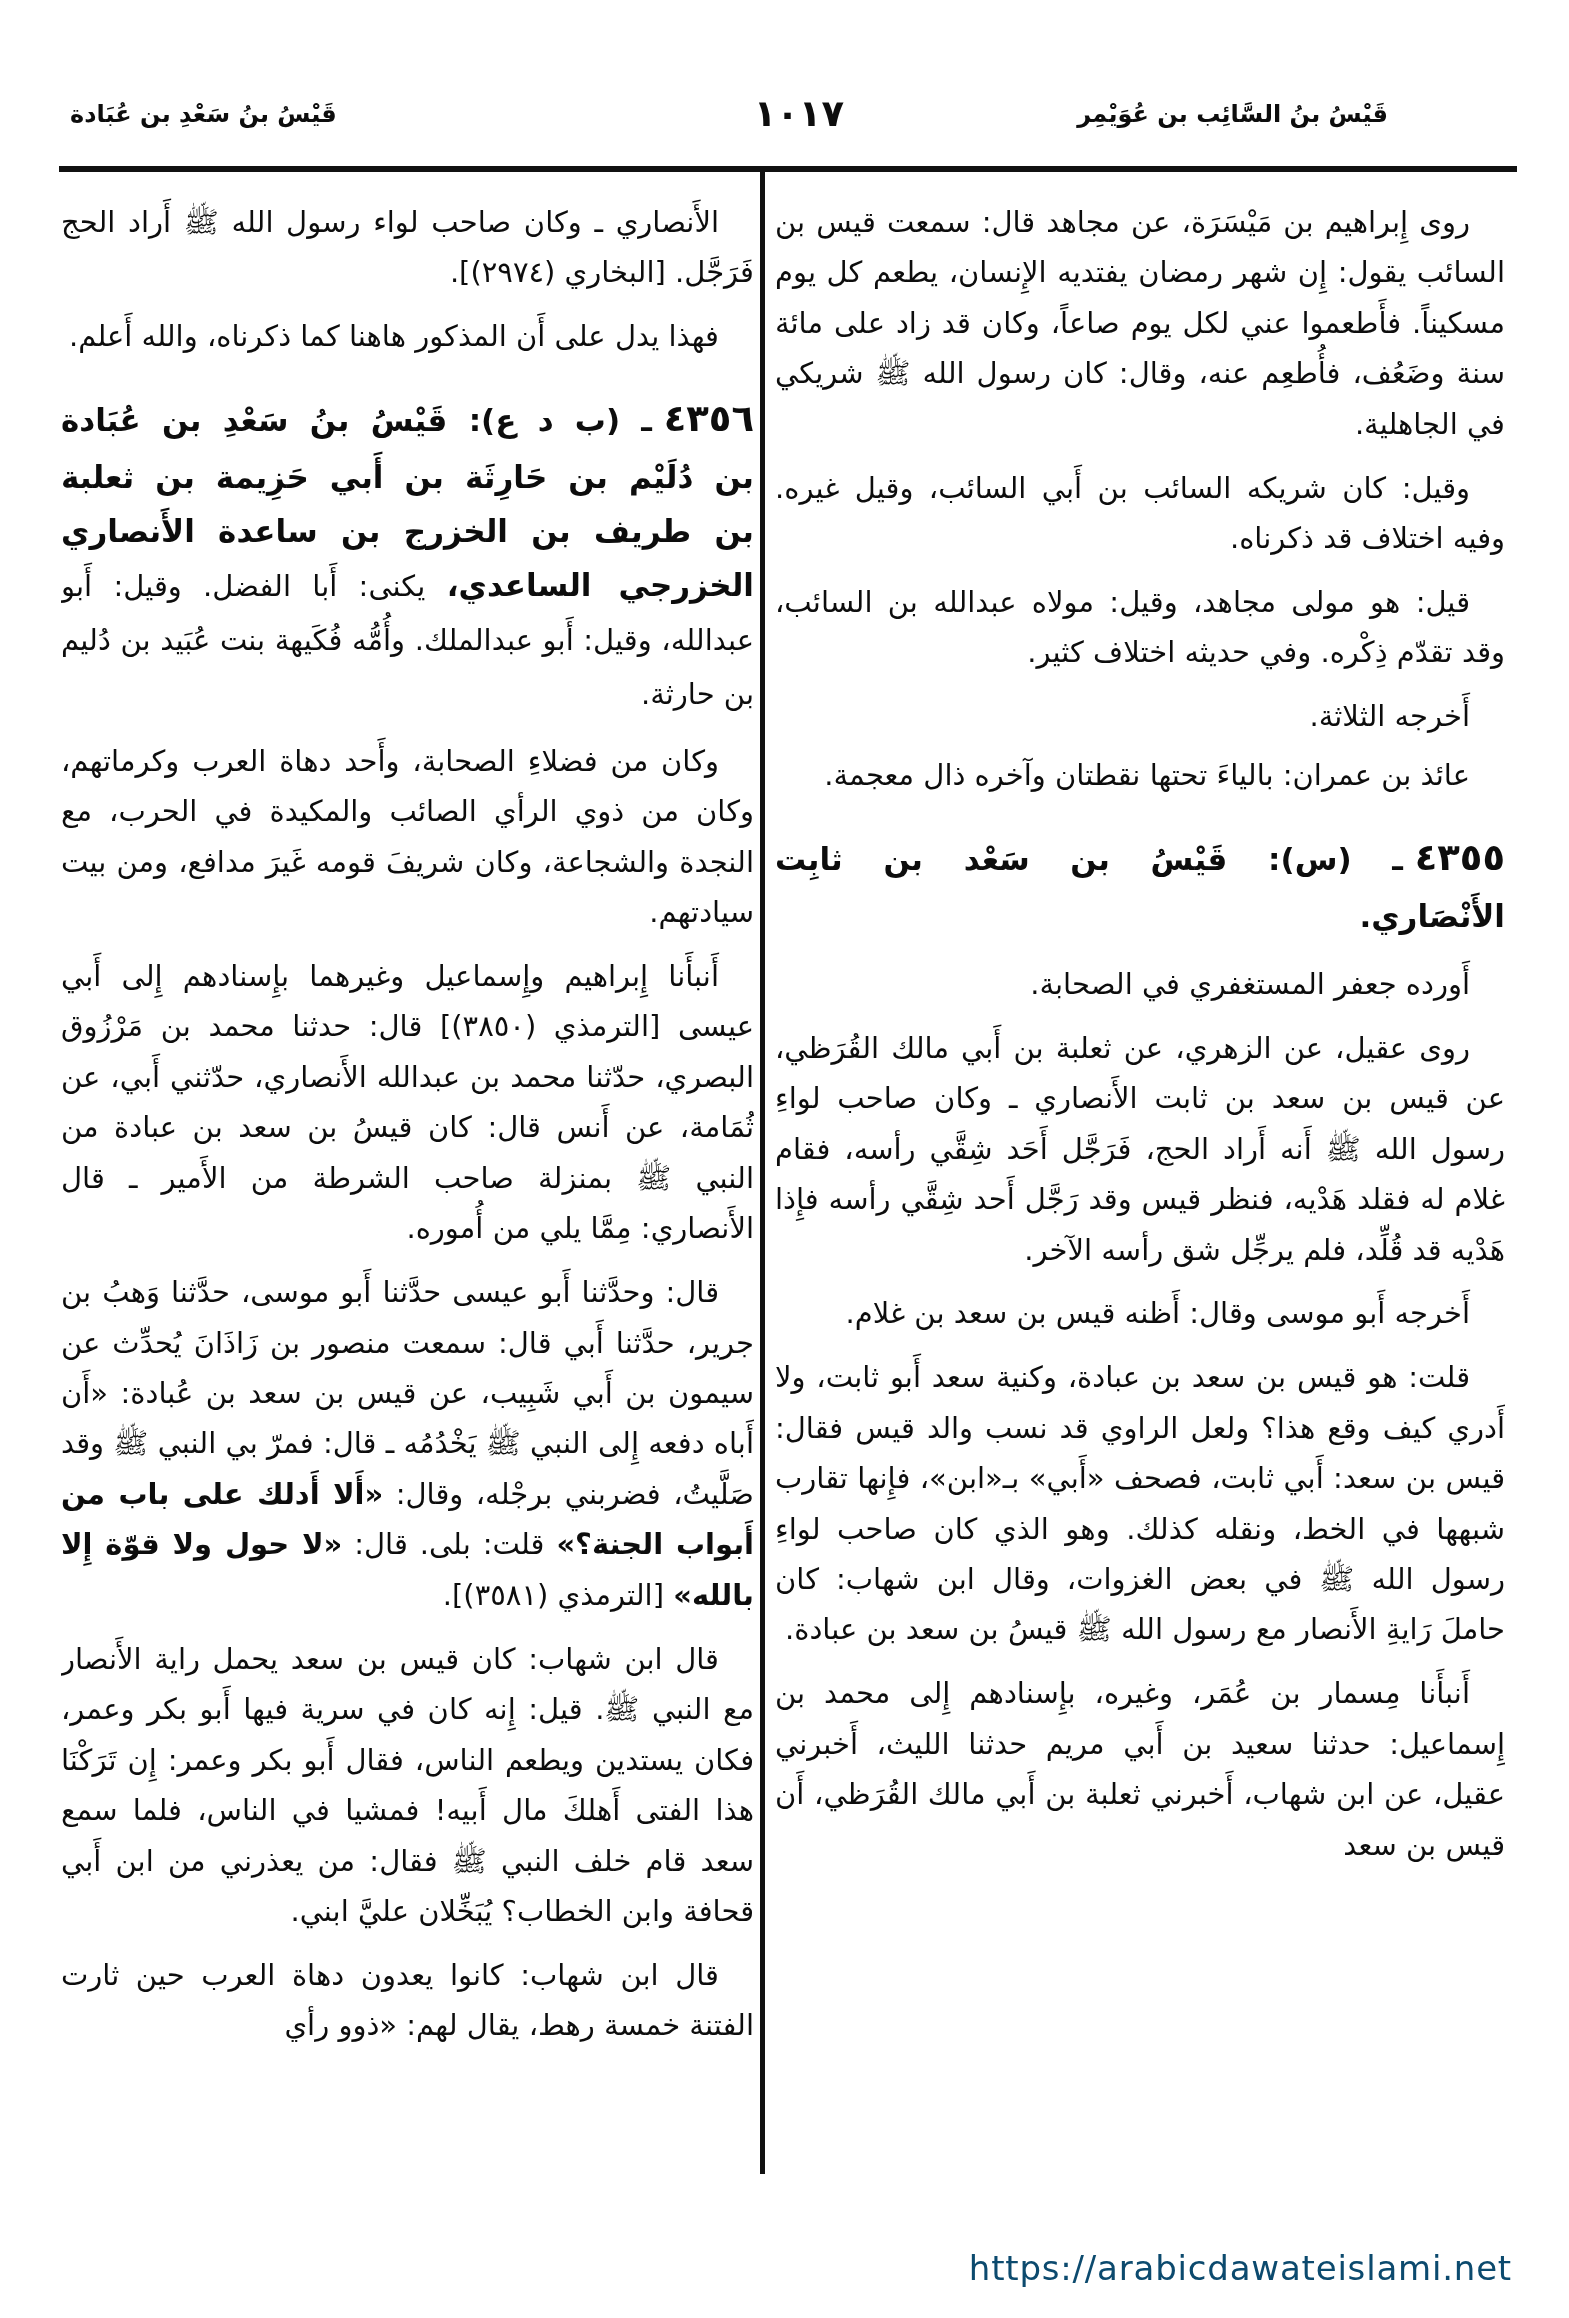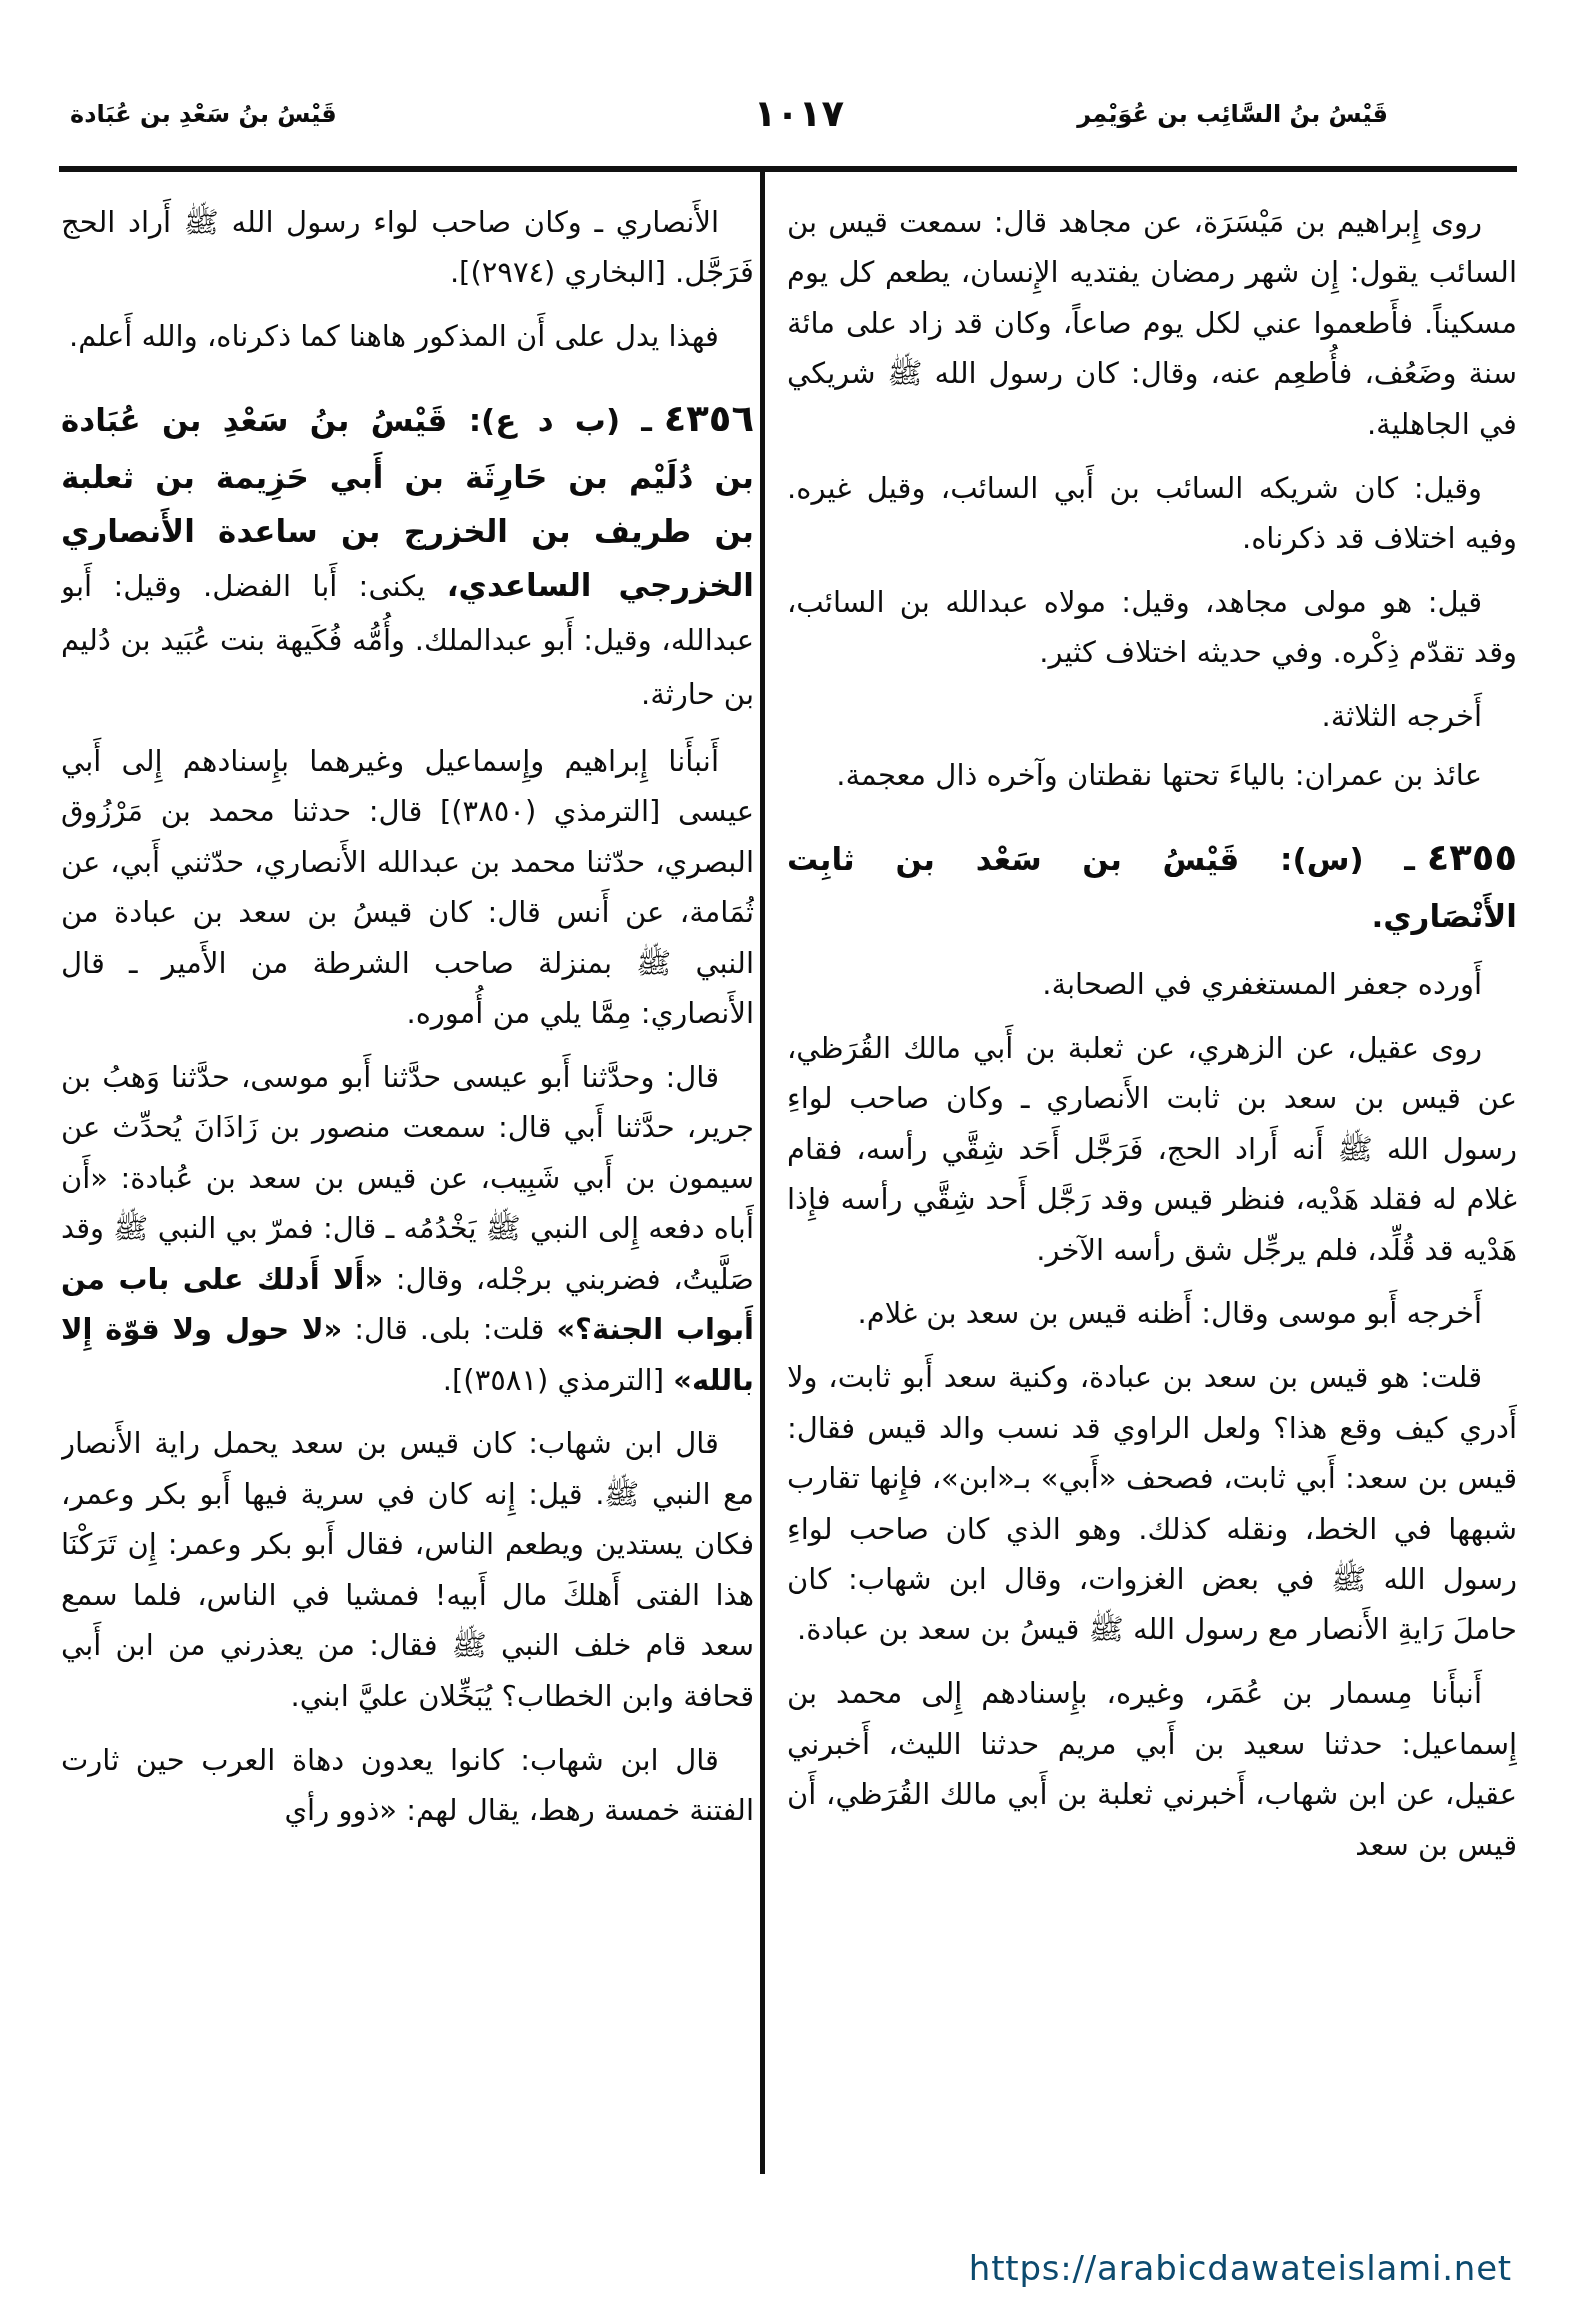--- a/index.html
+++ b/index.html
@@ -37,21 +37,21 @@
     position:absolute;top:170px;left:761px;width:5px;height:2004px;
     background:#111;
   }
   
   .col{
     position:absolute;top:197px;
     text-align:justify;
     font-size:29px;line-height:1.74;
     overflow:hidden;
   }
-  .col-right{right:52px;width:730px;height:2017px;}
+  .col-right{right:64px;width:730px;height:2017px;}
   .col-left{left:62px;width:693px;height:2033px;}
   .para{margin:0 0 13.4px 0;text-indent:35px;}
   .para.tight{margin-bottom:8.4px;}
   .para.heading{
     margin:25px 0 15px 0;
     font-weight:bold;
     font-size:31px;
     word-spacing:4.2px;
     text-indent:0;
   }
@@ -96,20 +96,21 @@
     <p class="para">قلت: هو قيس بن سعد بن عبادة، وكنية سعد أَبو ثابت، ولا أَدري كيف وقع هذا؟ ولعل الراوي قد نسب والد قيس فقال: قيس بن سعد: أَبي ثابت، فصحف «أَبي» بـ«ابن»، فإِنها تقارب شبهها في الخط، ونقله كذلك. وهو الذي كان صاحب لواءِ رسول الله ﷺ في بعض الغزوات، وقال ابن شهاب: كان حاملَ رَايةِ الأَنصار مع رسول الله ﷺ قيسُ بن سعد بن عبادة.</p>
     <p class="para">أَنبأَنا مِسمار بن عُمَر، وغيره، بإِسنادهم إِلى محمد بن إِسماعيل: حدثنا سعيد بن أَبي مريم حدثنا الليث، أَخبرني عقيل، عن ابن شهاب، أَخبرني ثعلبة بن أَبي مالك القُرَظي، أَن قيس بن سعد</p>
   </div>
 
   <div class="col col-left">
     <p class="para">الأَنصاري ـ وكان صاحب لواء رسول الله ﷺ أَراد الحج فَرَجَّل. [البخاري (٢٩٧٤)].</p>
     <p class="para">فهذا يدل على أَن المذكور هاهنا كما ذكرناه، والله أَعلم.</p>
     <p class="para heading">
       <span class="entry-num">٤٣٥٦</span><span>ـ (ب د ع): قَيْسُ بنُ سَعْدِ بن عُبَادة بن دُلَيْم بن حَارِثَة بن أَبي حَزِيمة بن ثعلبة بن طريف بن الخزرج بن ساعدة الأَنصاري الخزرجي الساعدي،</span><span class="tail" style="font-weight:normal;font-size:29px;word-spacing:normal;"> يكنى: أَبا الفضل. وقيل: أَبو عبدالله، وقيل: أَبو عبدالملك. وأُمُّه فُكَيهة بنت عُبَيد بن دُليم بن حارثة.</span>
     </p>
+    <p class="para">وكان من فضلاءِ الصحابة، وأَحد دهاة العرب وكرماتهم، وكان من ذوي الرأي الصائب والمكيدة في الحرب، مع النجدة والشجاعة، وكان شريفَ قومه غَيرَ مدافع، ومن بيت سيادتهم.</p>
     <p class="para">أَنبأَنا إِبراهيم وإِسماعيل وغيرهما بإِسنادهم إِلى أَبي عيسى [الترمذي (٣٨٥٠)] قال: حدثنا محمد بن مَرْزُوق البصري، حدّثنا محمد بن عبدالله الأَنصاري، حدّثني أَبي، عن ثُمَامة، عن أَنس قال: كان قيسُ بن سعد بن عبادة من النبي ﷺ بمنزلة صاحب الشرطة من الأَمير ـ قال الأَنصاري: مِمَّا يلي من أُموره.</p>
     <p class="para">
       <span>قال: وحدَّثنا أَبو عيسى حدَّثنا أَبو موسى، حدَّثنا وَهبُ بن جرير، حدَّثنا أَبي قال: سمعت منصور بن زَاذَانَ يُحدِّث عن سيمون بن أَبي شَبِيب، عن قيس بن سعد بن عُبادة: «أَن أَباه دفعه إِلى النبي ﷺ يَخْدُمُه ـ قال: فمرّ بي النبي ﷺ وقد صَلَّيتُ، فضربني برجْله، وقال: </span><span class="b">«أَلا أَدلك على باب من أَبواب الجنة؟»</span><span> قلت: بلى. قال: </span><span class="b">«لا حول ولا قوّة إِلا بالله»</span><span> [الترمذي (٣٥٨١)].</span>
     </p>
     <p class="para">قال ابن شهاب: كان قيس بن سعد يحمل راية الأَنصار مع النبي ﷺ. قيل: إِنه كان في سرية فيها أَبو بكر وعمر، فكان يستدين ويطعم الناس، فقال أَبو بكر وعمر: إِن تَرَكْنَا هذا الفتى أَهلكَ مال أَبيه! فمشيا في الناس، فلما سمع سعد قام خلف النبي ﷺ فقال: من يعذرني من ابن أَبي قحافة وابن الخطاب؟ يُبَخِّلان عليَّ ابني.</p>
     <p class="para">قال ابن شهاب: كانوا يعدون دهاة العرب حين ثارت الفتنة خمسة رهط، يقال لهم: «ذوو رأي</p>
   </div>
 
   <div class="watermark">https://arabicdawateislami.net</div>
 

